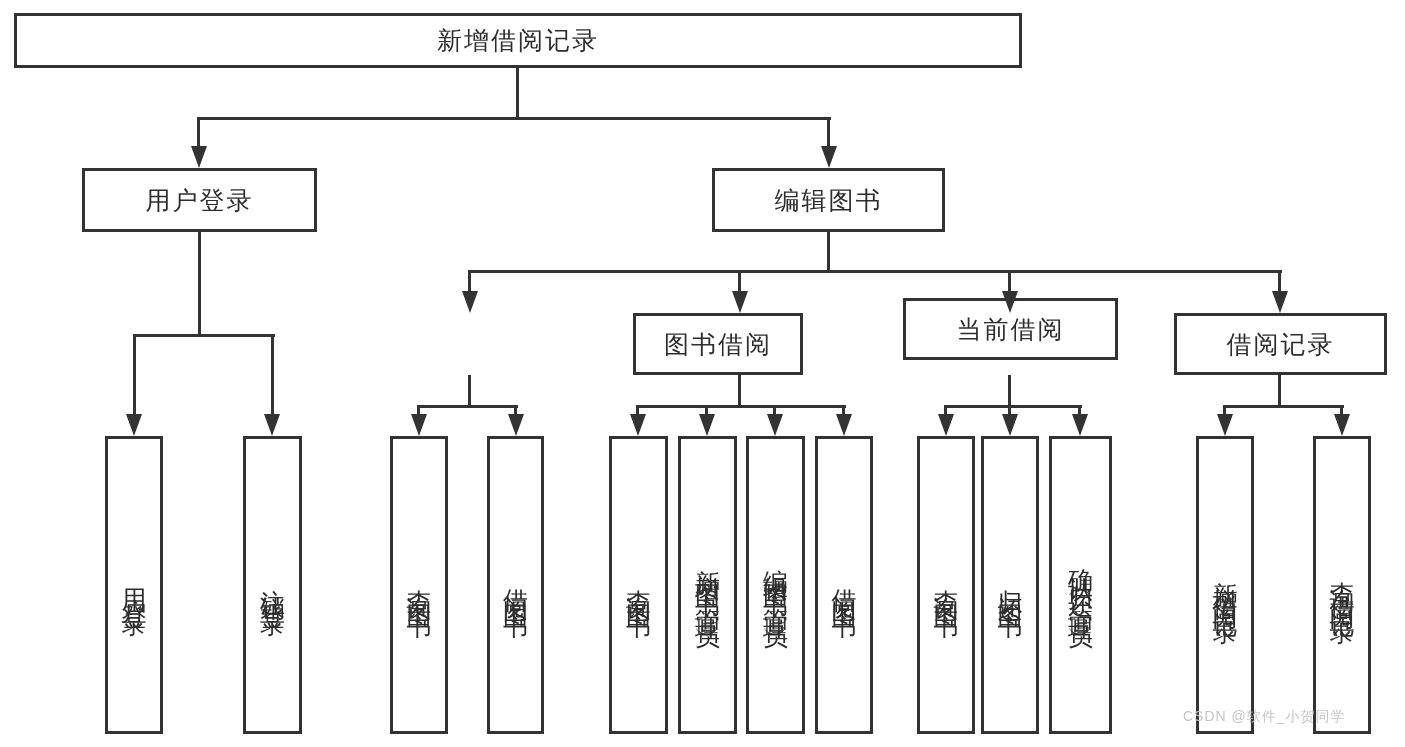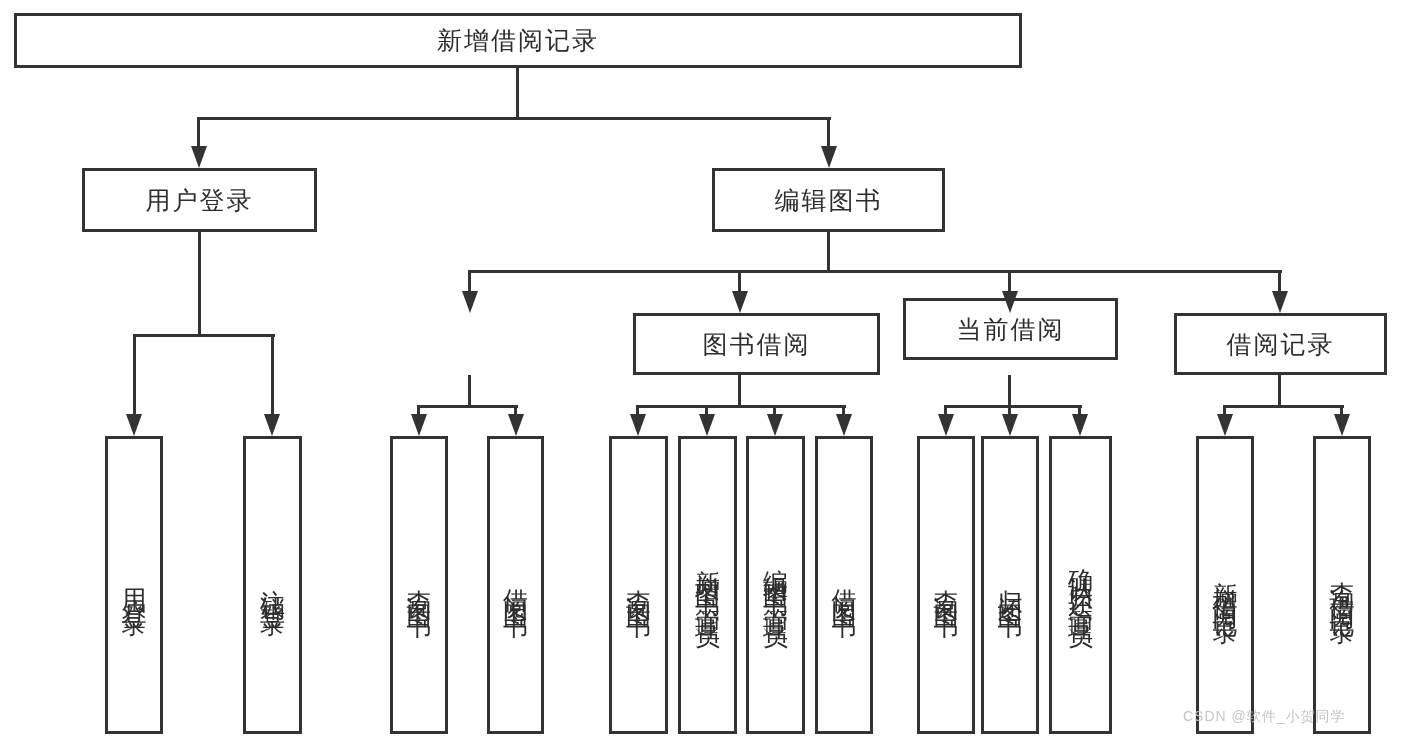--- a/index.html
+++ b/index.html
@@ -50,21 +50,21 @@
     <span>新增借阅记录</span>
   </div>
 
   <div class="hbox" style="left:82px;top:168px;width:235px;height:64px">
     <span>用户登录</span>
   </div>
   <div class="hbox" style="left:712px;top:168px;width:233px;height:64px">
     <span>编辑图书</span>
   </div>
 
-  <div class="hbox" style="left:633px;top:313px;width:247px;height:62px">
+  <div class="hbox" style="left:633px;top:313px;width:170px;height:62px">
     <span>图书借阅</span>
   </div>
   <div class="hbox" style="left:903px;top:298px;width:215px;height:62px">
     <span>当前借阅</span>
   </div>
   <div class="hbox" style="left:1174px;top:313px;width:213px;height:62px">
     <span>借阅记录</span>
   </div>
 
   <div class="vbox" style="left:105px">

